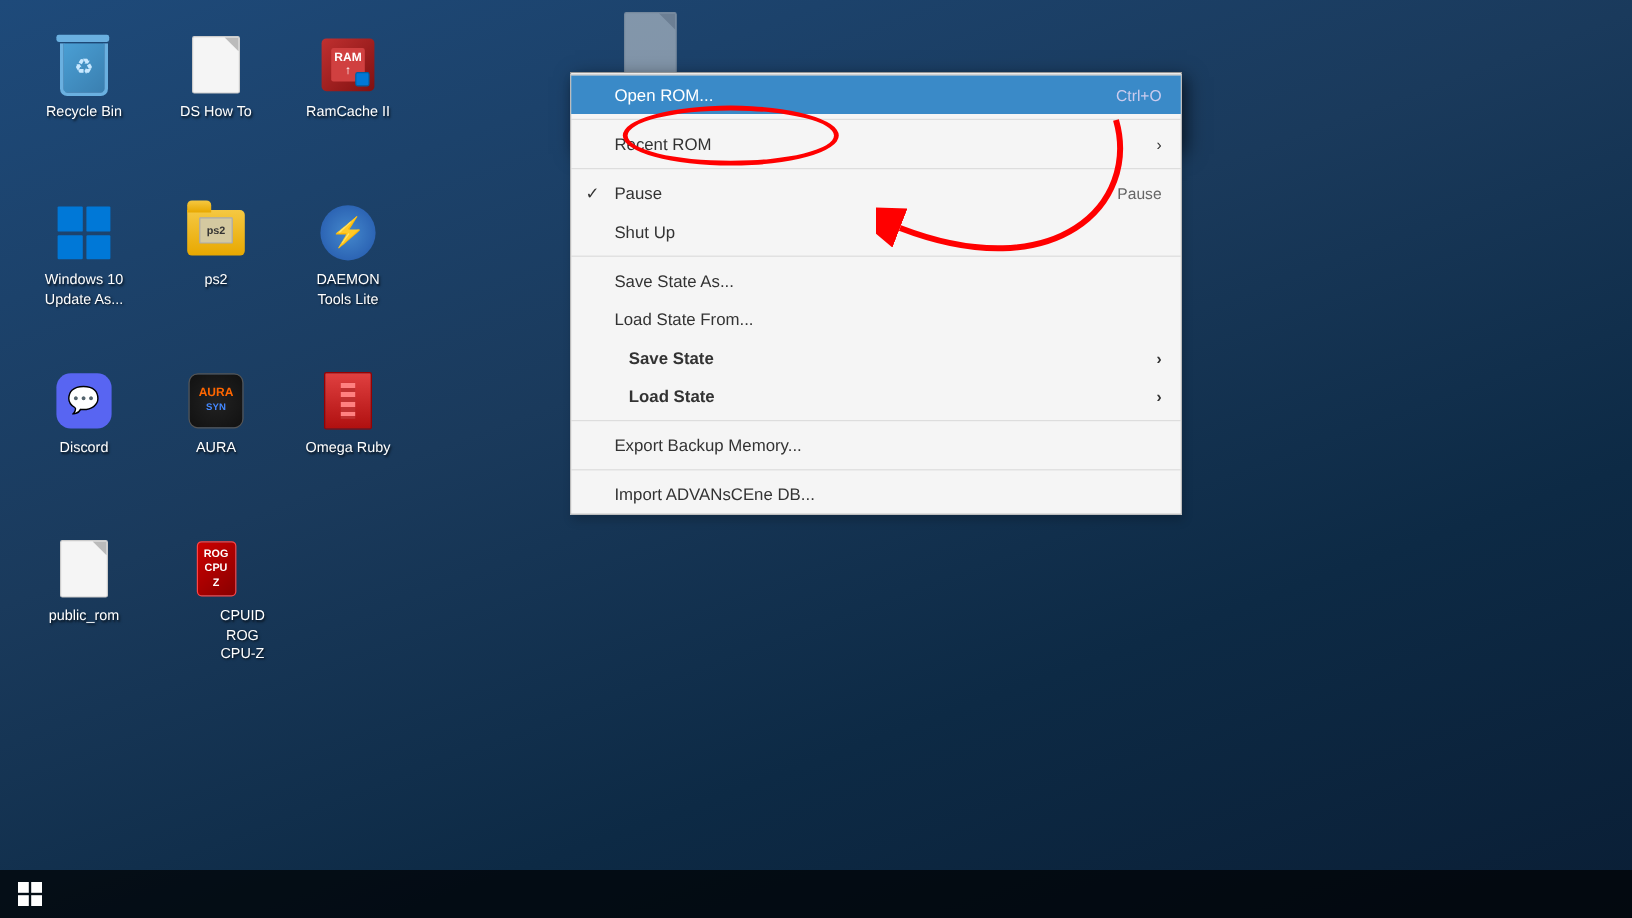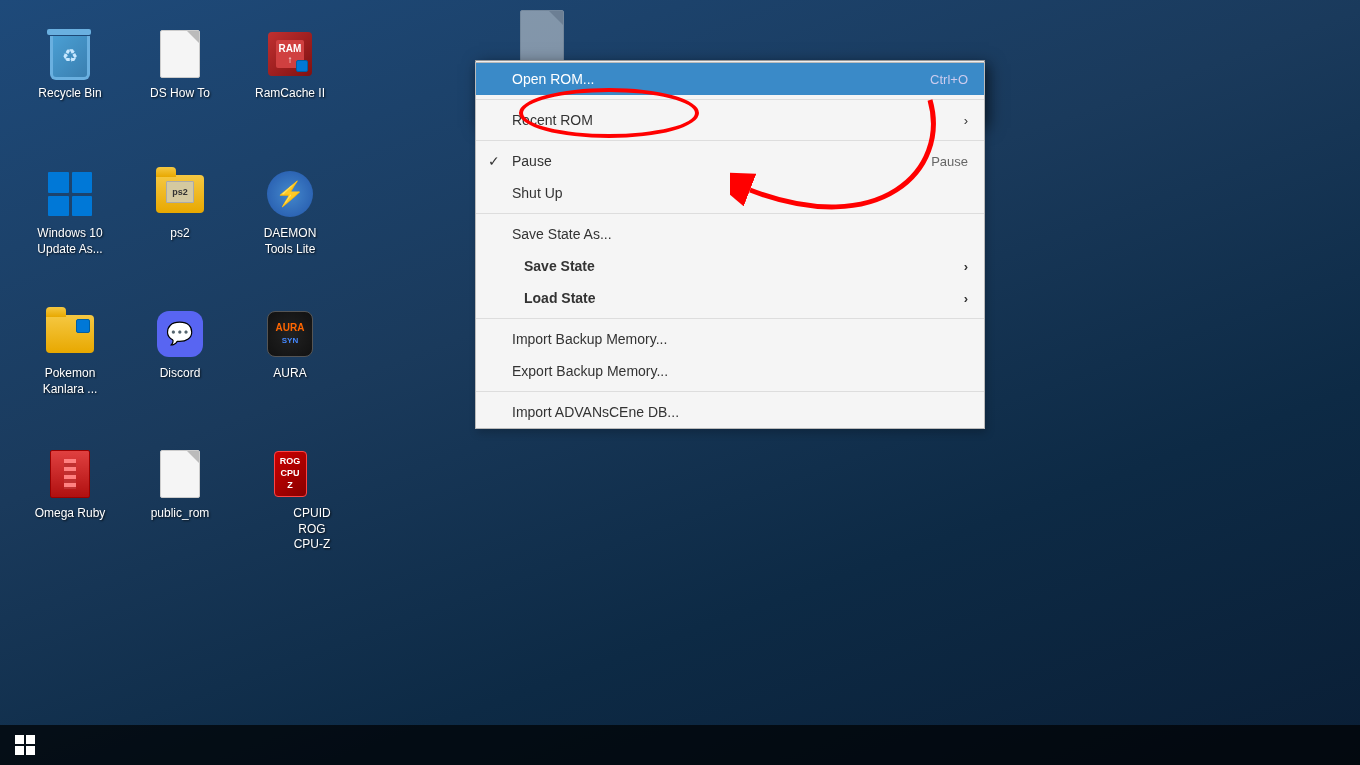--- a/index.html
+++ b/index.html
@@ -545,30 +545,20 @@
     <div class="desktop-icon">
       <div class="icon-img">
         <div class="daemon-icon">
           <span class="lightning">⚡</span>
         </div>
       </div>
       <span class="icon-label" style="white-space:pre-line;">DAEMON
 Tools Lite</span>
     </div>
 
-    <div class="desktop-icon">
-      <div class="icon-img">
-        <div style="position:relative;">
-          <div class="pokemon-folder"></div>
-          <div class="pokemon-overlay"></div>
-        </div>
-      </div>
-      <span class="icon-label" style="white-space:pre-line;">Pokemon
-Kanlara ...</span>
-    </div>
 
     <div class="desktop-icon">
       <div class="icon-img">
         <div class="discord-icon">
           <span class="discord-logo">💬</span>
         </div>
       </div>
       <span class="icon-label">Discord</span>
     </div>
 
@@ -669,36 +659,36 @@
     <div class="menu-row">
       <span>Shut Up</span>
     </div>
 
     <div class="menu-separator"></div>
 
     <div class="menu-row">
       <span>Save State As...</span>
     </div>
 
+    <div class="menu-row">
+      <span>Load State From...</span>
+    </div>
 
     <div class="menu-row bold">
       <span>Save State</span>
       <span class="submenu-arrow">›</span>
     </div>
 
     <div class="menu-row bold">
       <span>Load State</span>
       <span class="submenu-arrow">›</span>
     </div>
 
     <div class="menu-separator"></div>
 
-    <div class="menu-row">
-      <span>Import Backup Memory...</span>
-    </div>
 
     <div class="menu-row">
       <span>Export Backup Memory...</span>
     </div>
 
     <div class="menu-separator"></div>
 
     <div class="menu-row">
       <span>Import ADVANsCEne DB...</span>
     </div>

